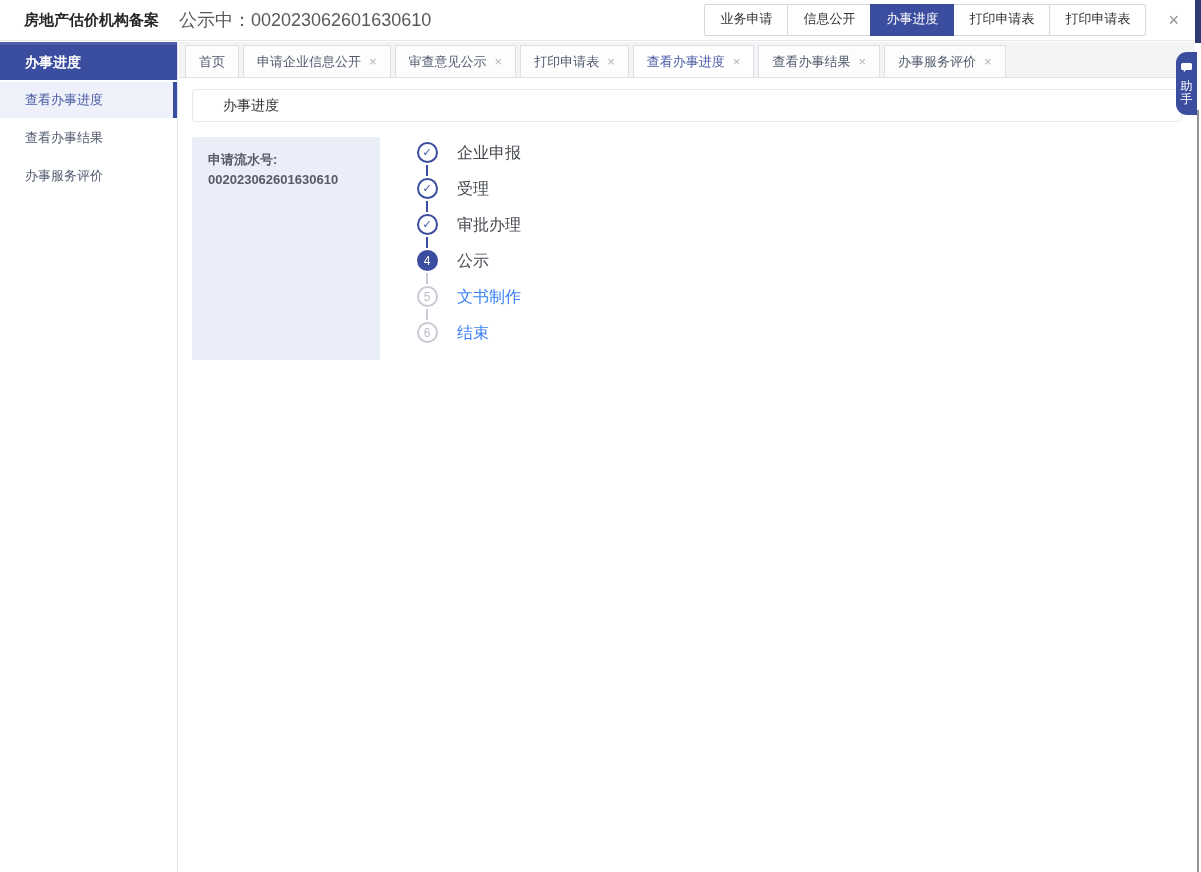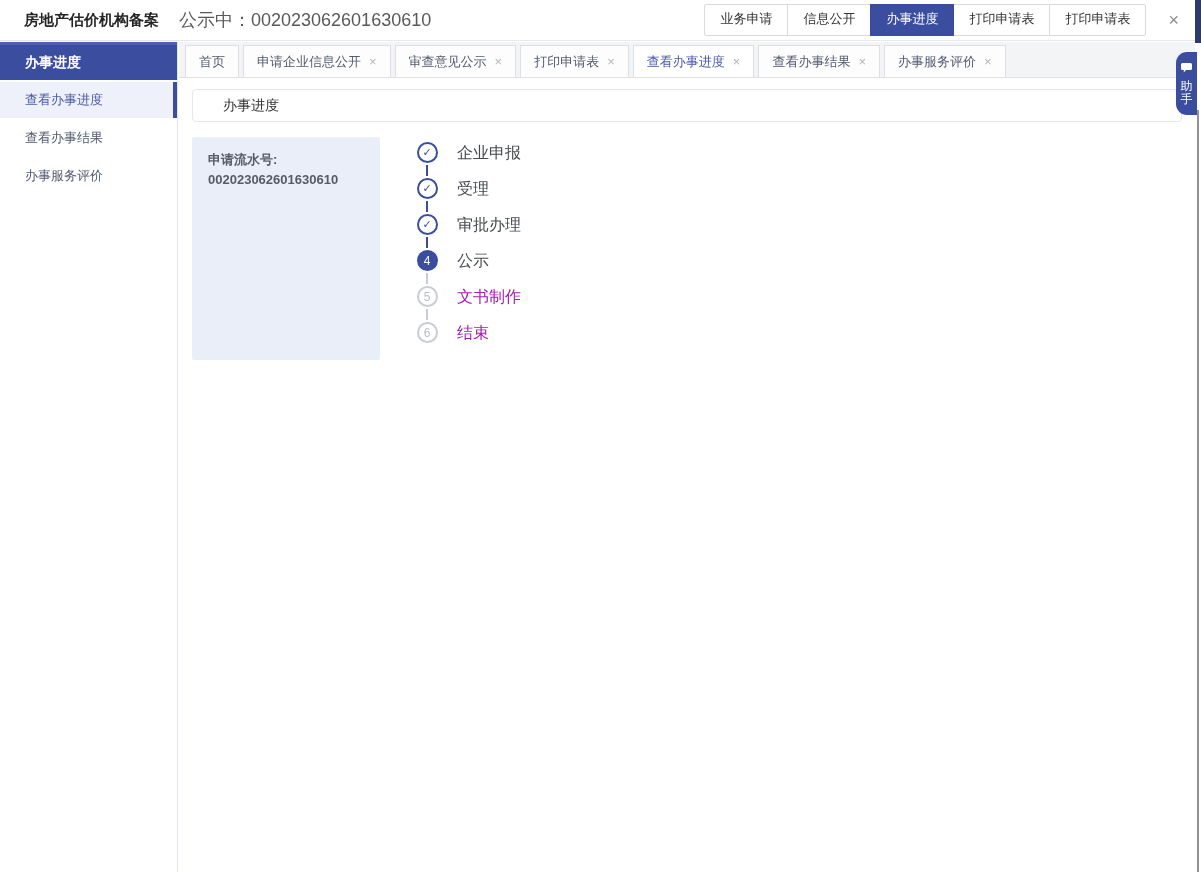--- a/index.html
+++ b/index.html
@@ -96,21 +96,21 @@
     font-size: 12px; background: #fff;
   }
   .step.done .step-circle { border: 2px solid #3b4d9e; color: #3b4d9e; font-size: 11px; }
   .step.active .step-circle { background: #3b4d9e; color: #fff; border: none; }
   .step.pending .step-circle { border: 2px solid #c8ccd4; color: #b9bec7; }
   .step-link { width: 2px; height: 11px; margin: 2px 0; }
   .step-link.blue { background: #3b4d9e; }
   .step-link.gray { background: #c8ccd4; }
   .step-label { font-size: 16px; margin-left: 19px; line-height: 21px; }
   .step.done .step-label, .step.active .step-label { color: #45494f; }
-  .step.pending .step-label { color: #a21caf; }
+  .step.pending .step-label { color: #3b82f6; }
 
   
   .assistant {
     position: absolute; top: 52px; right: 4px; width: 21px;
     background: #3b4d9e; border-radius: 11px 0 0 11px;
     display: flex; flex-direction: column; align-items: center;
     padding: 7px 0 9px 0; cursor: pointer; z-index: 5;
   }
   .assistant-icon { margin-bottom: 3px; }
   .assistant-label {

